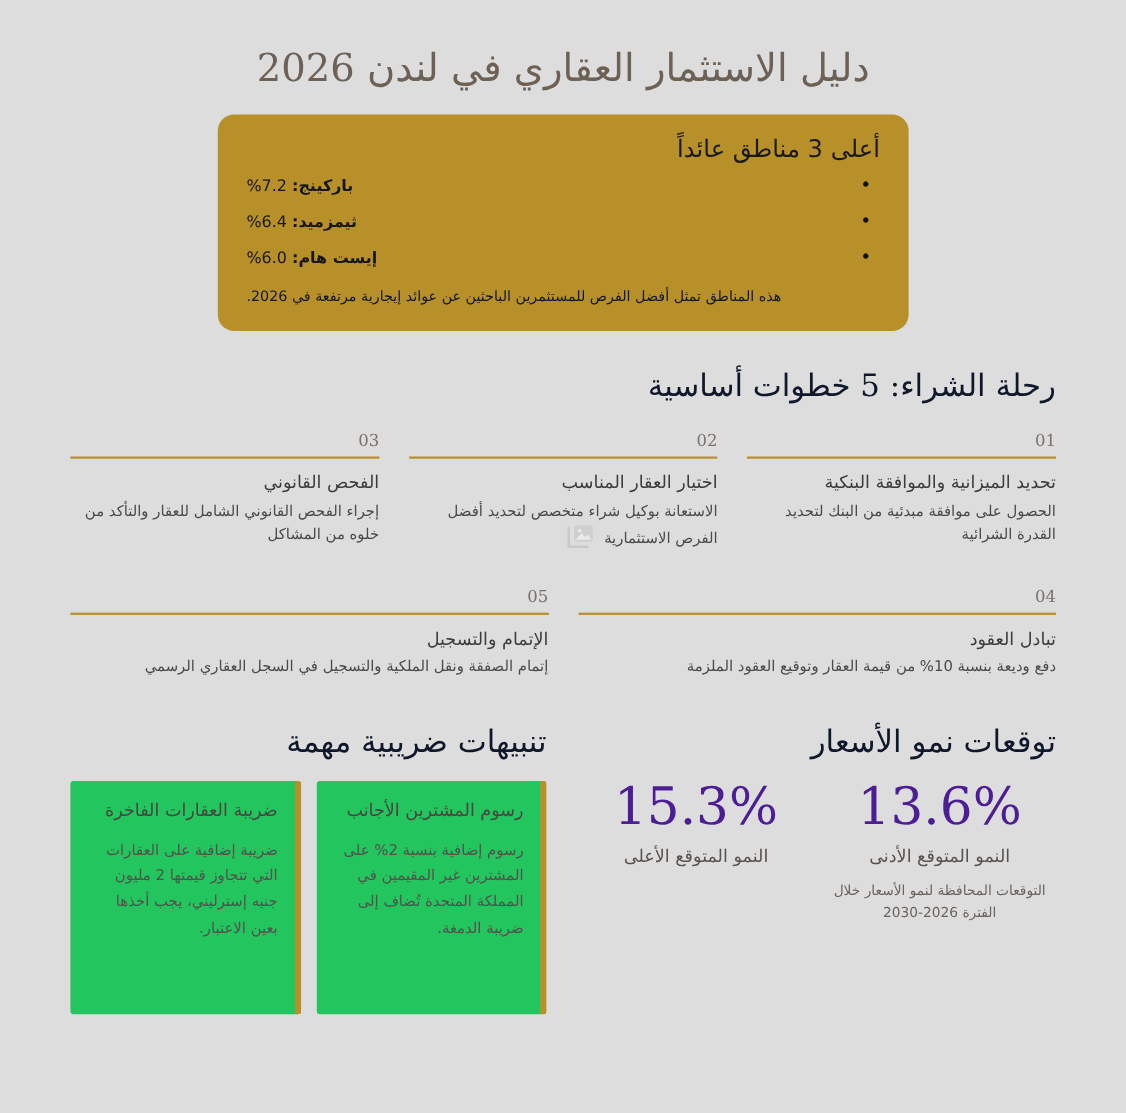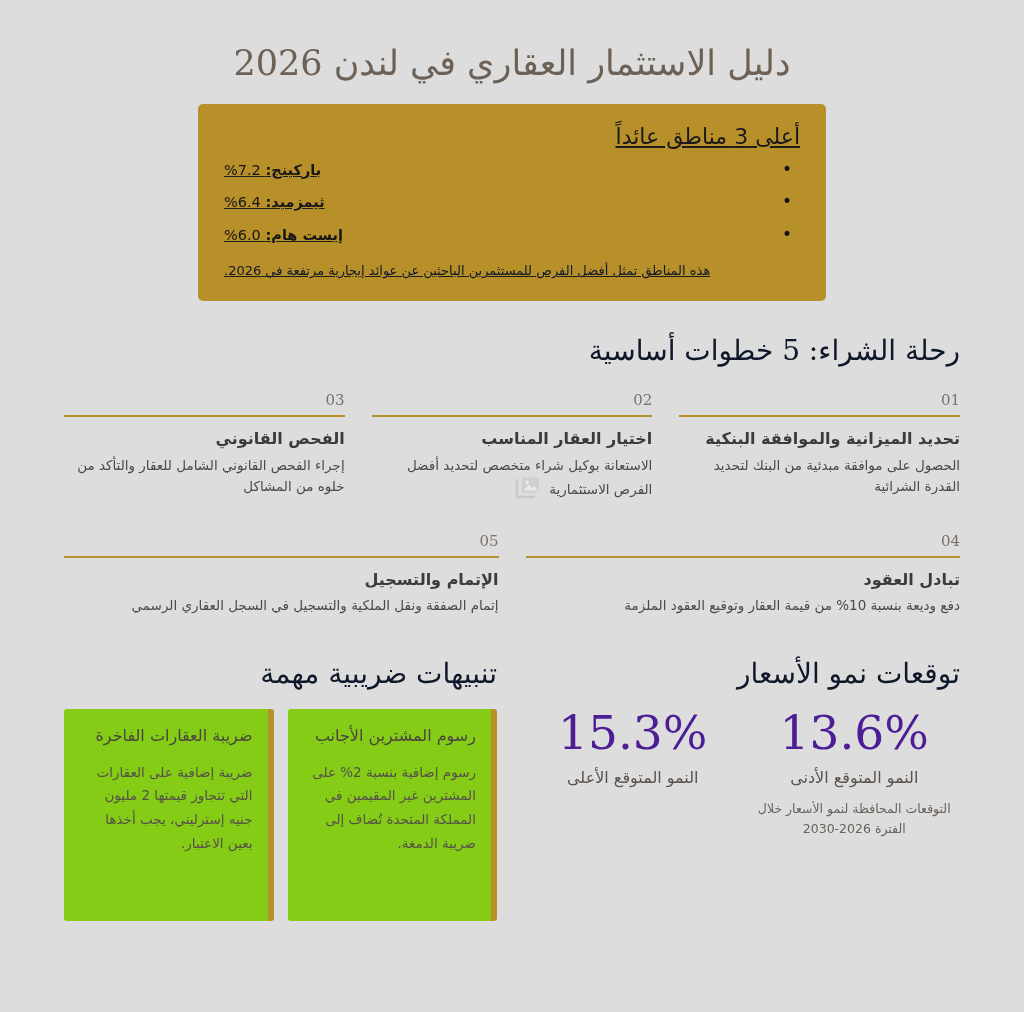--- a/index.html
+++ b/index.html
@@ -33,25 +33,24 @@
     margin: 0;
     padding-top: 42px;
     line-height: 1.25;
   }
 
   
   .gold-box {
     margin: 18px auto 0 auto;
     width: 628px;
     background: #b8902a;
-    border-radius: 5px;
+    border-radius: 15px;
     box-sizing: border-box;
     padding: 18px 26px 20px 26px;
     color: #1d1d1d;
-    text-decoration: underline;
   }
   .gold-box-title {
     font-size: 22px;
     font-weight: 400;
     text-align: right;
     margin: 0 0 10px 0;
     line-height: 1.4;
     color: #191919;
   }
   .gold-list {
@@ -120,21 +119,21 @@
     line-height: 1;
     margin-bottom: 7px;
     direction: ltr;
   }
   .step-rule {
     border-top: 2px solid #b8902a;
     margin-bottom: 11px;
   }
   .step-title {
     font-size: 16px;
-    font-weight: 700;
+    font-weight: 400;
     color: #3b3b3b;
     margin: 0 0 5px 0;
     line-height: 1.35;
   }
   .step-desc {
     font-size: 13.5px;
     color: #4a4a4a;
     line-height: 1.55;
     margin: 0;
     position: relative;
@@ -192,21 +191,21 @@
   }
 
   
   .tax-cards {
     display: grid;
     grid-template-columns: 1fr 1fr;
     column-gap: 14px;
     margin-top: 16px;
   }
   .tax-card {
-    background: #84cc16;
+    background: #22c55e;
     border-right: 6px solid #b8902a;
     border-radius: 3px;
     padding: 15px 15px 18px 24px;
     box-sizing: border-box;
     min-height: 212px;
     text-align: right;
   }
   .tax-card-title {
     font-size: 16px;
     color: #4a443f;

